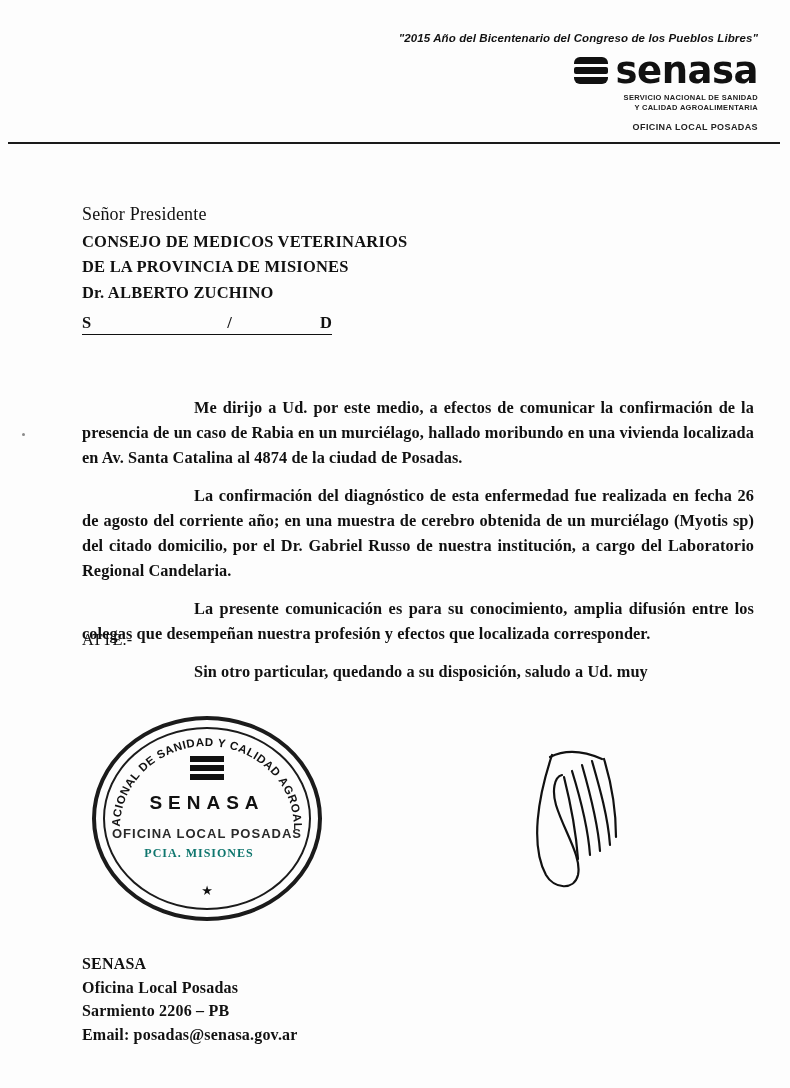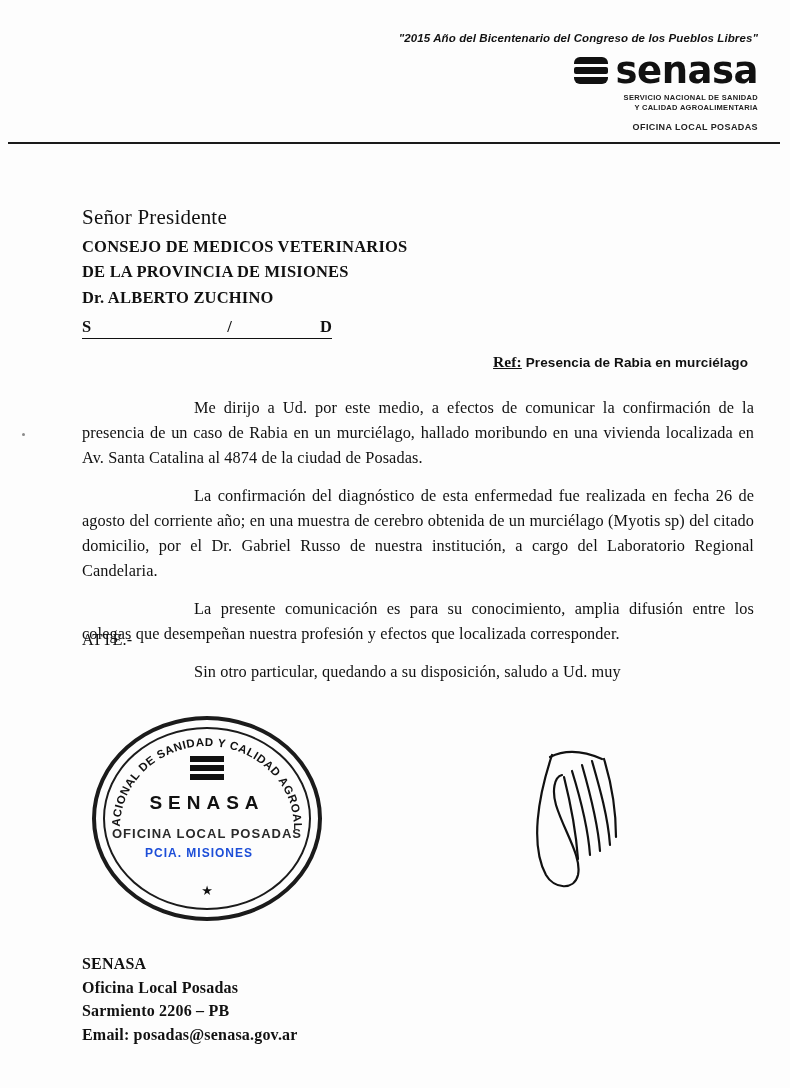--- a/index.html
+++ b/index.html
@@ -114,21 +114,21 @@
   }
 
   
   .addressee {
     position: absolute;
     left: 82px;
     top: 201px;
     width: 520px;
   }
   .addressee .ln {
-    font-size: 21px;
+    font-size: 18px;
     line-height: 1.55;
     letter-spacing: 0.2px;
   }
   .addressee .ln.bold {
     font-weight: bold;
     font-size: 16.5px;
   }
   .sd-line {
     margin-top: 7px;
     display: flex;
@@ -168,20 +168,21 @@
     top: 396px;
     width: 672px;
     font-size: 16.3px;
     line-height: 1.52;
     text-align: justify;
     letter-spacing: 0.1px;
   }
   .body-text p {
     margin: 0 0 14px 0;
     text-indent: 112px;
+    font-weight: bold;
   }
   .body-text p.tight { margin-bottom: 13px; }
   .atte {
     position: absolute;
     left: 82px;
     top: 630px;
     font-size: 16.3px;
     letter-spacing: 0.2px;
   }
 
@@ -244,25 +245,25 @@
     font-size: 13px;
     font-weight: bold;
     letter-spacing: 1px;
     color: #2a2a2a;
   }
   .stamp-line3 {
     position: absolute;
     left: 0; right: 16px;
     top: 130px;
     text-align: center;
-    font-family: Liberation Sans, sans-serif;
+    font-family: Liberation Serif, serif;
     font-size: 12px;
     font-weight: bold;
     letter-spacing: 1px;
-    color: #1d4ed8;
+    color: #0f766e;
   }
   .stamp-star {
     position: absolute;
     left: 0; right: 0;
     bottom: 22px;
     text-align: center;
     font-size: 13px;
     color: #111;
   }
   .stamp-arc {
@@ -336,24 +337,20 @@
     <div class="ln bold">CONSEJO DE MEDICOS VETERINARIOS</div>
     <div class="ln bold">DE LA PROVINCIA DE MISIONES</div>
     <div class="ln bold">Dr. ALBERTO ZUCHINO</div>
     <div class="sd-line">
       <span class="sd-s">S</span>
       <span class="sd-slash">/</span>
       <span class="sd-d">D</span>
     </div>
   </div>
 
-  <div class="ref">
-    <span class="ref-label">Ref:</span>
-    <span>Presencia de Rabia en murciélago</span>
-  </div>
 
   <div class="body-text">
     <p>Me dirijo a Ud. por este medio, a efectos de comunicar la confirmación de la presencia de un caso de Rabia en un murciélago, hallado moribundo en una vivienda localizada en Av. Santa Catalina al 4874 de la ciudad de Posadas.</p>
     <p>La confirmación del diagnóstico de esta enfermedad fue realizada en fecha 26 de agosto del corriente año; en una muestra de cerebro obtenida de un murciélago (Myotis sp) del citado domicilio, por el Dr. Gabriel Russo de nuestra institución, a cargo del Laboratorio Regional Candelaria.</p>
     <p class="tight">La presente comunicación es para su conocimiento, amplia difusión entre los colegas que desempeñan nuestra profesión y efectos que localizada corresponder.</p>
     <p>Sin otro particular, quedando a su disposición,  saludo a Ud. muy</p>
   </div>
   <div class="atte">ATTE.-</div>
 
   <div class="stamp">

